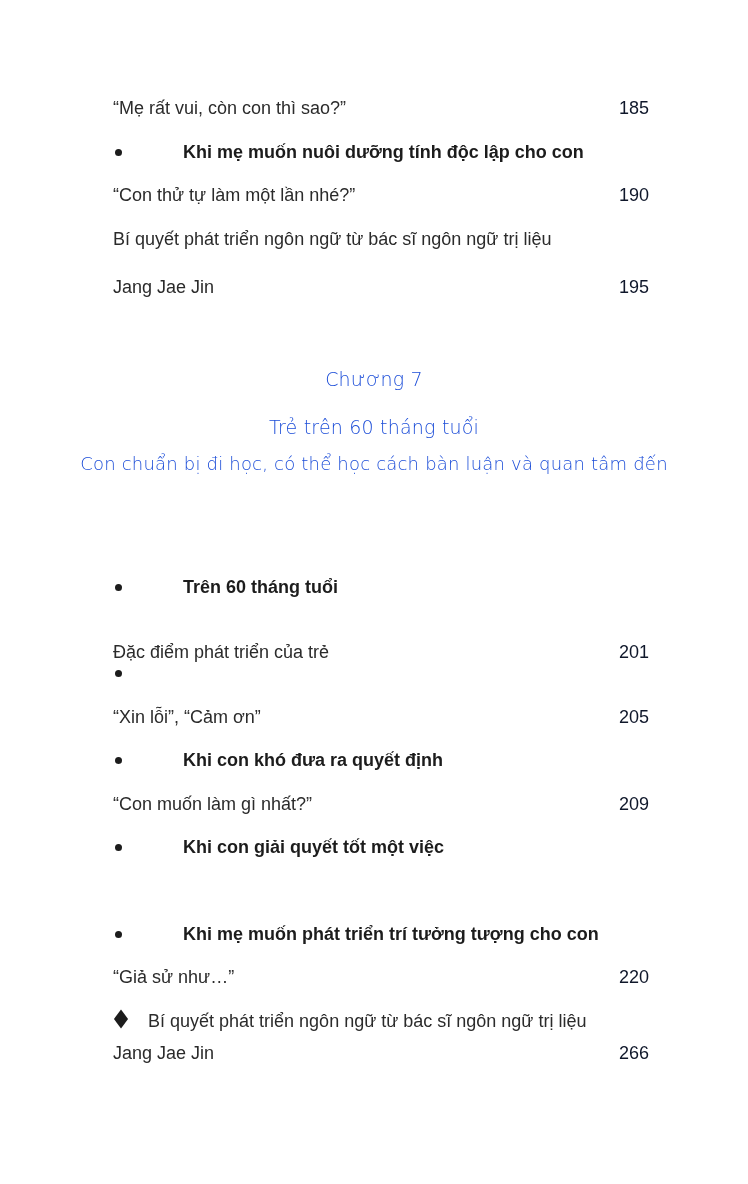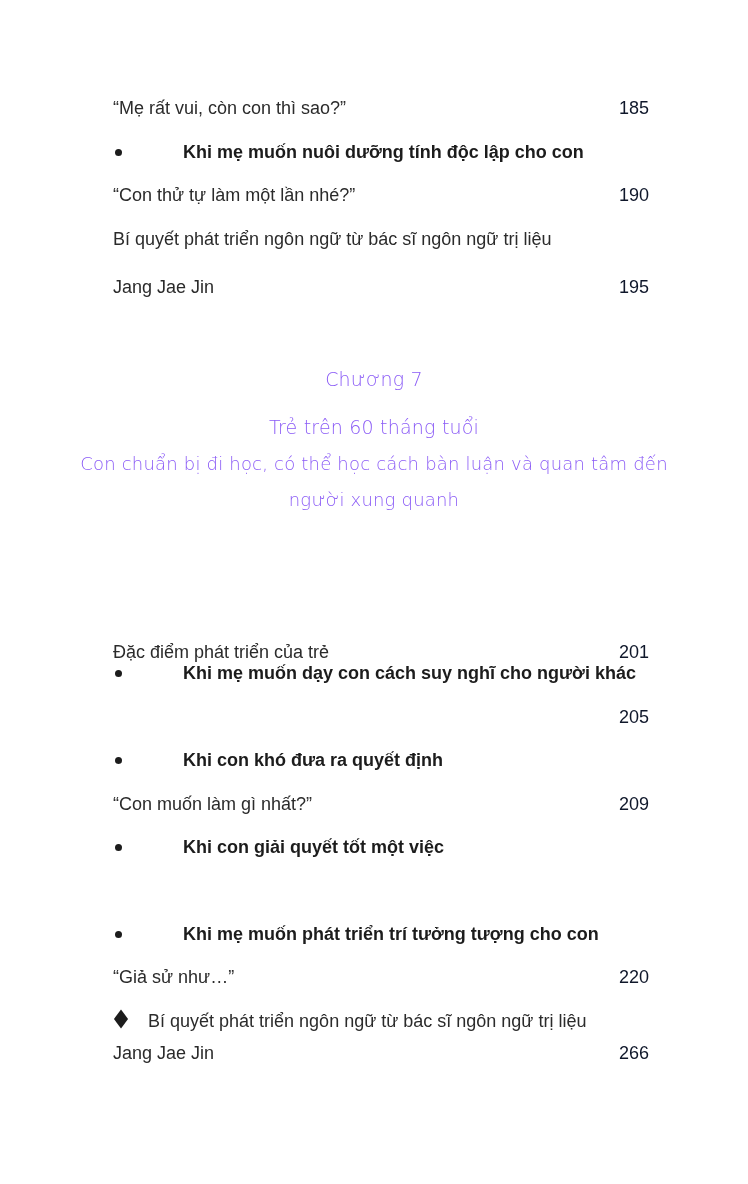--- a/index.html
+++ b/index.html
@@ -5,21 +5,21 @@
     html, body { margin: 0; padding: 0; background: #ffffff; }
     body { width: 748px; height: 1184px; position: relative; overflow: hidden; color: #2a2a2a; }
     .page { position: absolute; left: 0; top: 0; width: 599px; height: 1184px; background: #ffffff; }
     .row { position: absolute; left: 113px; width: 536px; height: 26px; font-family: "Liberation Sans", sans-serif; font-size: 18px; line-height: 26px; }
     .row .txt { position: absolute; left: 0; top: 0; white-space: nowrap; font-weight: 300; color: #2b2b2b; }
     .row .pg { position: absolute; right: 0; top: 0; white-space: nowrap; color: #0f172a; }
     .row.head .txt { left: 37px; font-weight: bold; color: #1c1c1c; margin-left: 33px; }
     .row .bullet { position: absolute; left: 2px; top: 10px; width: 7px; height: 7px; border-radius: 50%; background: #1c1c1c; }
     .row.diamond-row .txt { left: 35px; }
     .row .diamond { position: absolute; left: 3px; top: 6px; width: 10px; height: 10px; background: #1c1c1c; transform: scaleY(1.35) rotate(45deg); transform-origin: center; }
-    .chapter { position: absolute; left: 0; width: 748px; text-align: center; font-family: "DejaVu Sans", sans-serif; font-size: 19px; color: #8b5cf6; white-space: nowrap; letter-spacing: 0.2px; font-weight: 300; }
+    .chapter { position: absolute; left: 0; width: 748px; text-align: center; font-family: "DejaVu Sans", sans-serif; font-size: 19px; color: #1d4ed8; white-space: nowrap; letter-spacing: 0.2px; font-weight: 300; }
   </style>
 </head>
 <body>
 
 <div class="page">
 
   <div class="row" style="top:95px;">
     <span class="txt">“Mẹ rất vui, còn con thì sao?”</span>
     <span class="pg">185</span>
   </div>
@@ -35,31 +35,34 @@
     <span class="txt">Bí quyết phát triển ngôn ngữ từ bác sĩ ngôn ngữ trị liệu</span>
   </div>
   <div class="row" style="top:274px;">
     <span class="txt">Jang Jae Jin</span>
     <span class="pg">195</span>
   </div>
 
   <div class="chapter" style="top:368px;">Chương 7</div>
   <div class="chapter" style="top:416px;">Trẻ trên 60 tháng tuổi</div>
   <div class="chapter" style="top:453px; font-size:18px;">Con chuẩn bị đi học, có thể học cách bàn luận và quan tâm đến</div>
-  <div class="chapter" style="top:489px; font-size:18px;">người xung quanh</div>
 
+  <div class="row head" style="top:574px;">
+    <span class="bullet"></span>
+    <span class="txt">Trên 60 tháng tuổi</span>
+  </div>
   <div class="row" style="top:617px;margin-top:22px;">
     <span class="txt">Đặc điểm phát triển của trẻ</span>
     <span class="pg">201</span>
   </div>
   <div class="row head" style="top:660px;">
     <span class="bullet"></span>
-    <span class="txt">Khi mẹ muốn dạy con cách suy nghĩ cho người khác</span>
   </div>
   <div class="row" style="top:704px;">
+    <span class="txt">“Xin lỗi”, “Cảm ơn”</span>
     <span class="pg">205</span>
   </div>
   <div class="row head" style="top:747px;">
     <span class="bullet"></span>
     <span class="txt">Khi con khó đưa ra quyết định</span>
   </div>
   <div class="row" style="top:791px;">
     <span class="txt">“Con muốn làm gì nhất?”</span>
     <span class="pg">209</span>
   </div>

